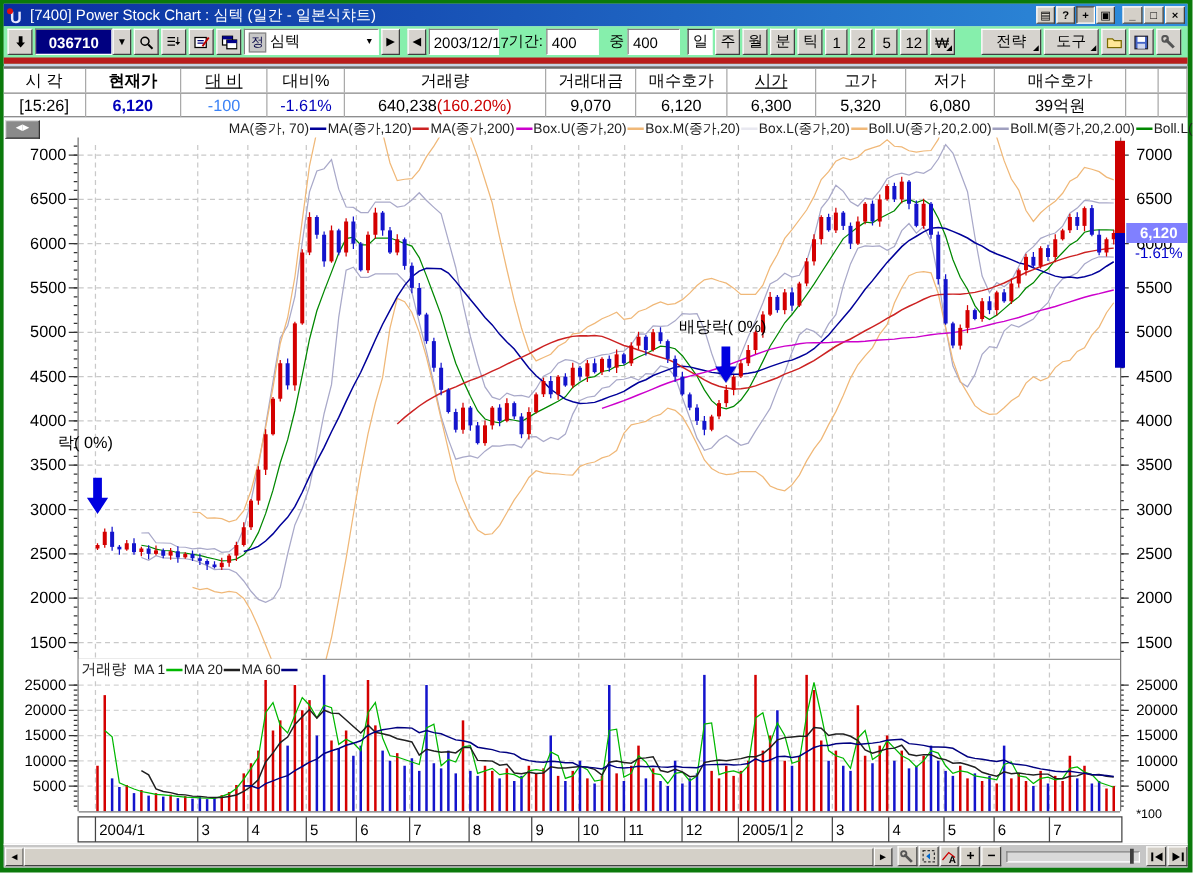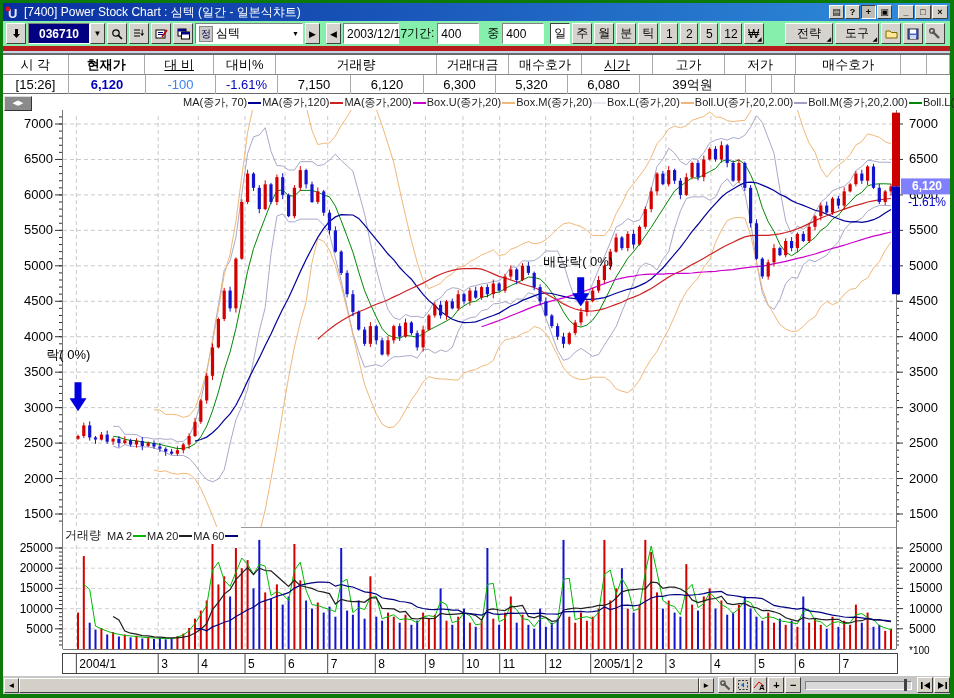--- a/index.html
+++ b/index.html
@@ -208,21 +208,25 @@
         <div class="qcell" style="width: 72px;">저가</div>
         <div class="qcell" style="width: 106px;">매수호가</div>
         <div class="qcell" style="width: 26px;"></div>
         <div class="qcell" style="width: 23px;"></div>
       </div>
     <div class="qrow" id="qval">
         <div class="qcell" style="width: 66px;">[15:26]</div>
         <div class="qcell" style="width: 77px; color: rgb(0, 0, 187); font-weight: bold;">6,120</div>
         <div class="qcell" style="width: 70px; color: #3b82f6;">-100</div>
         <div class="qcell" style="width: 62px; color: rgb(0, 0, 187);">-1.61%</div>
-        <div class="qcell" style="width: 73px;">7,150</div>
+        <div class="qcell" style="width: 162px;">
+          <span style="color: rgb(0, 0, 0);">640,238 </span>
+          <span style="color: rgb(204, 0, 0);">(160.20%)</span>
+        </div>
+        <div class="qcell" style="width: 73px;">9,070</div>
         <div class="qcell" style="width: 73px;">6,120</div>
         <div class="qcell" style="width: 72px;">6,300</div>
         <div class="qcell" style="width: 72px;">5,320</div>
         <div class="qcell" style="width: 72px;">6,080</div>
         <div class="qcell" style="width: 106px;">39억원</div>
         <div class="qcell" style="width: 26px;"></div>
         <div class="qcell" style="width: 23px;"></div>
       </div>
   </div>
 
@@ -242,21 +246,21 @@
         <span>Box.L(종가,20)</span>
         <span class="dash" style="border-top-color: rgb(240, 184, 120);"></span>
         <span>Boll.U(종가,20,2.00)</span>
         <span class="dash" style="border-top-color: rgb(159, 159, 191);"></span>
         <span>Boll.M(종가,20,2.00)</span>
         <span class="dash" style="border-top-color: rgb(0, 136, 0);"></span>
         <span>Boll.L(종가,20,2.00)</span>
       </div>
     <div id="vlegend">
         <span class="title">거래량</span>
-        <span>MA  2</span>
+        <span>MA  1</span>
         <span class="dash" style="border-top-color: rgb(0, 184, 0);"></span>
         <span>MA 20</span>
         <span class="dash" style="border-top-color: rgb(32, 32, 32);"></span>
         <span>MA 60</span>
         <span class="dash" style="border-top-color: rgb(0, 0, 128);"></span>
       </div>
     <svg id="chartsvg" width="947" height="582">
         <defs>
           <clipPath id="pclip">
             <rect x="60" y="16" width="835" height="418"></rect>

